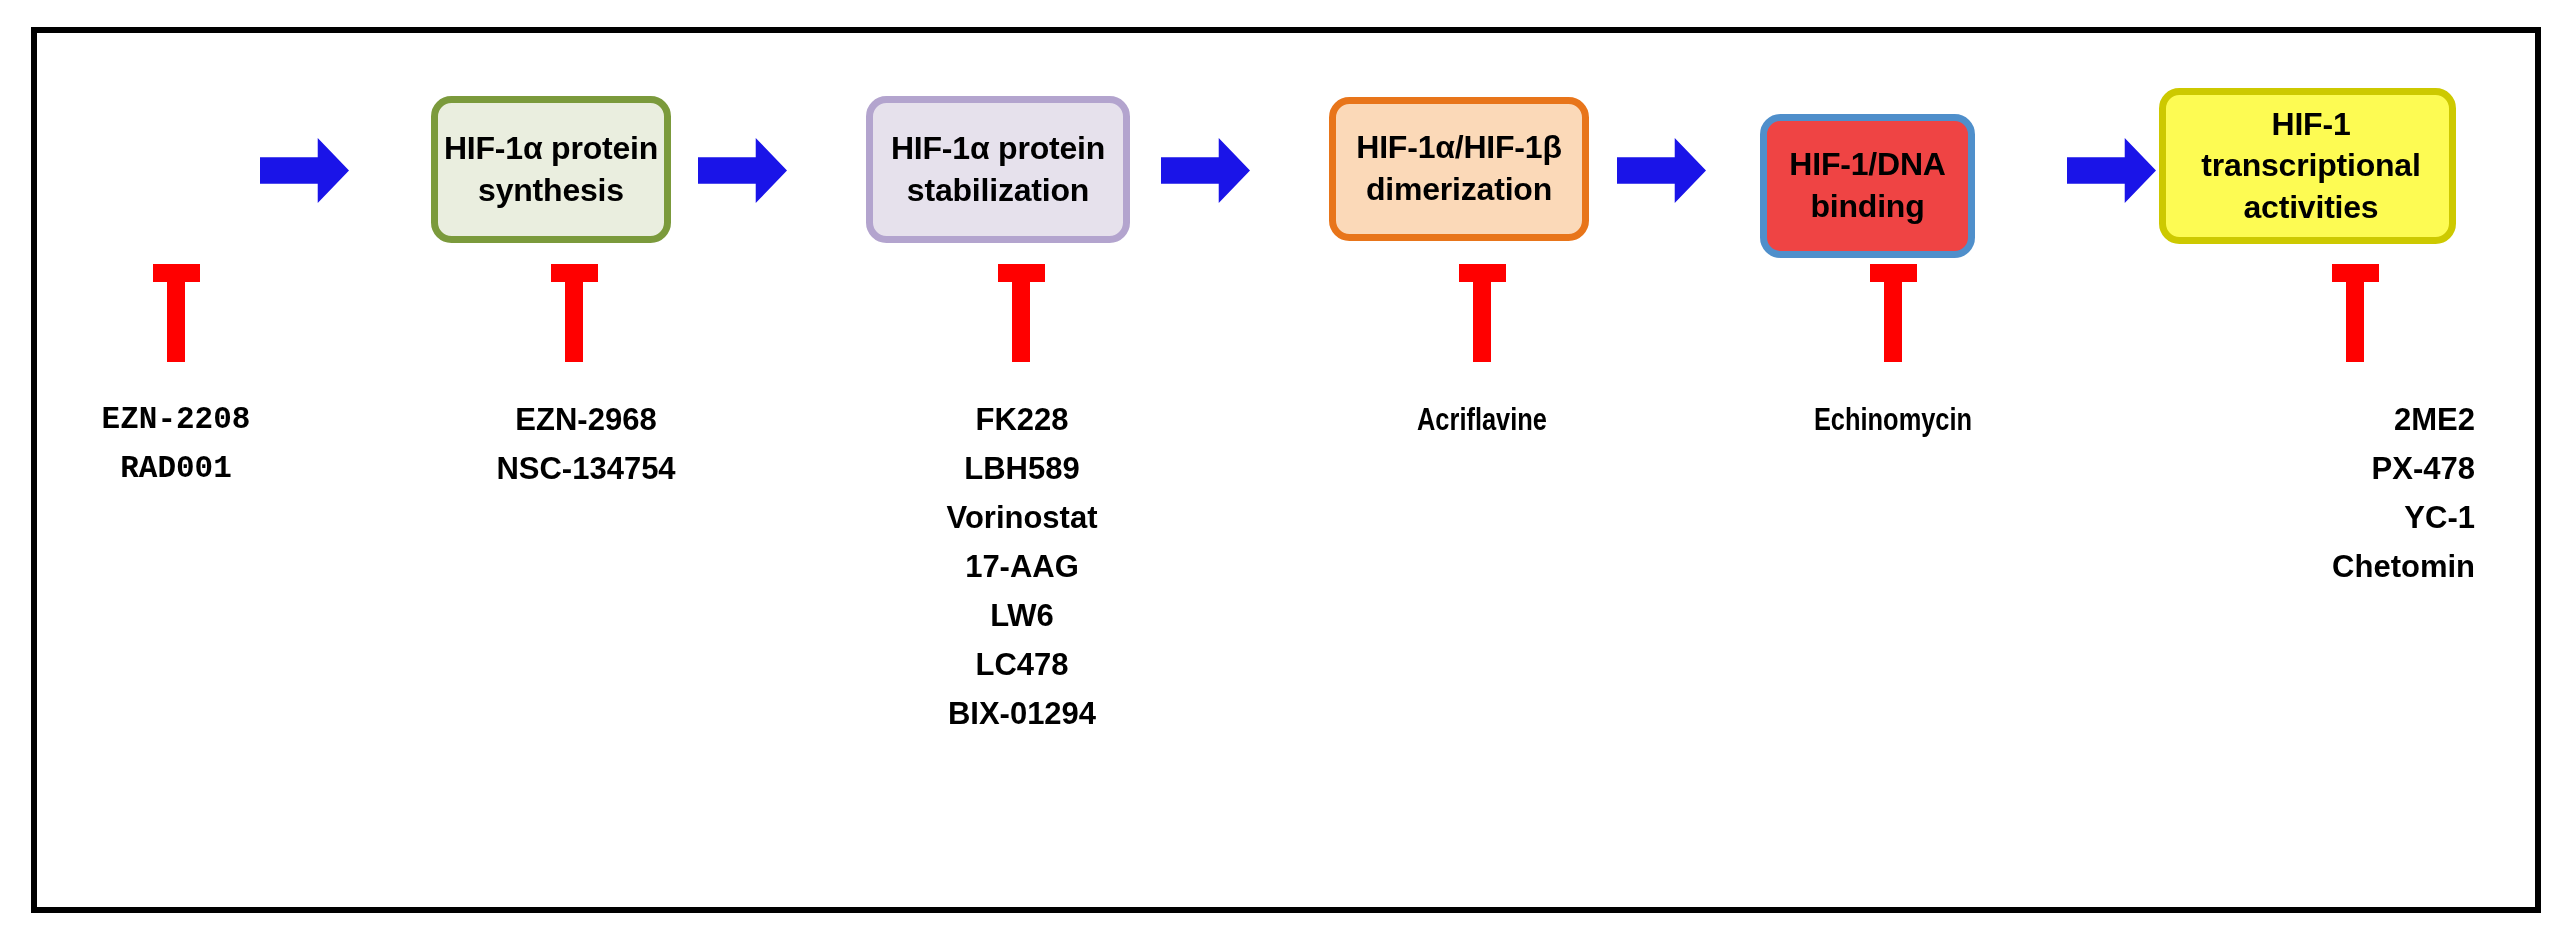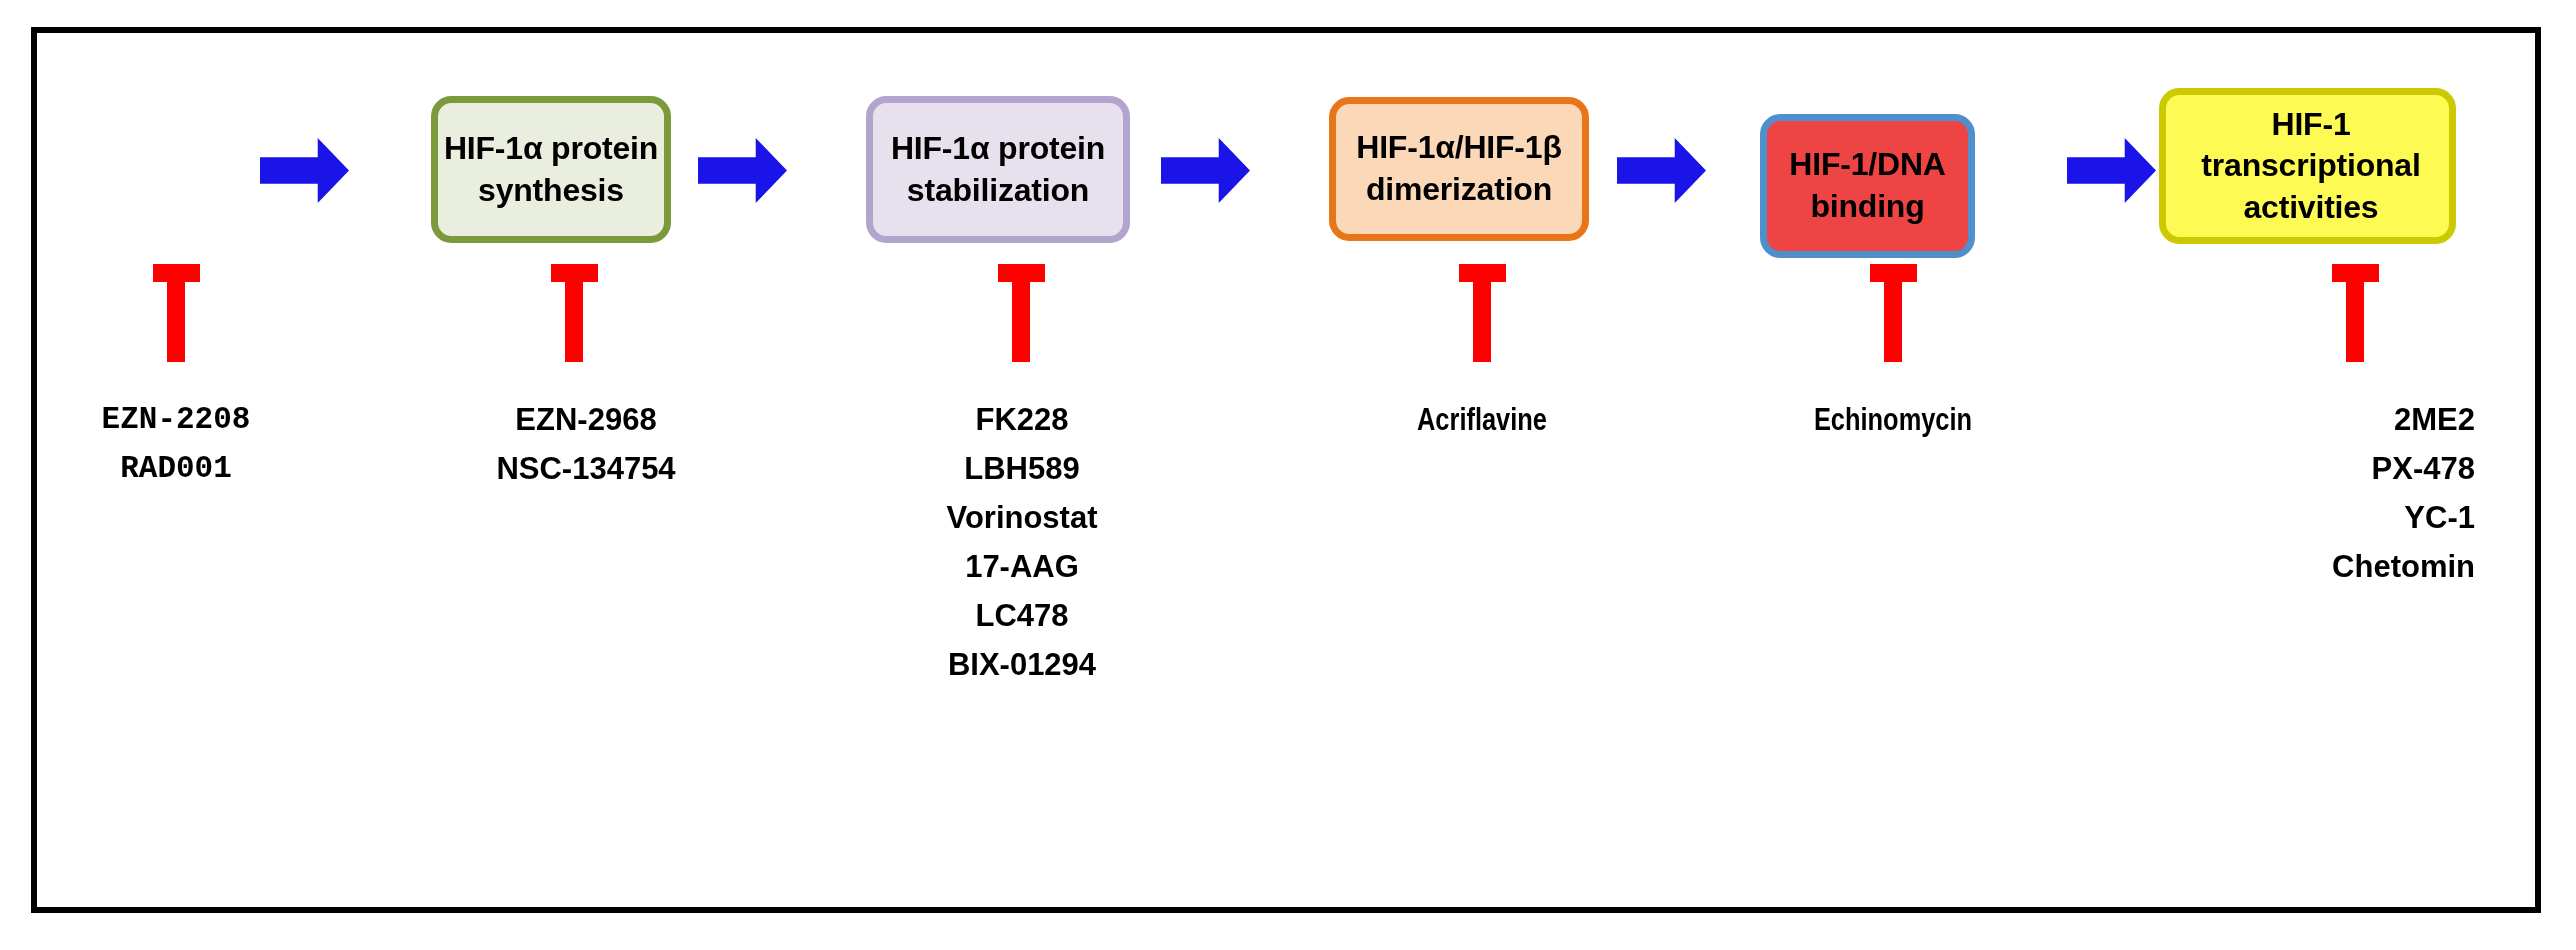--- a/index.html
+++ b/index.html
@@ -188,20 +188,21 @@
   <div class="drug-list" style="left:466px; top:396px; width:240px;">
     <span class="drug">EZN-2968</span>
     <span class="drug">NSC-134754</span>
   </div>
 
   <div class="drug-list" style="left:902px; top:396px; width:240px;">
     <span class="drug">FK228</span>
     <span class="drug">LBH589</span>
     <span class="drug">Vorinostat</span>
     <span class="drug">17-AAG</span>
+    <span class="drug">LW6</span>
     <span class="drug">LC478</span>
     <span class="drug">BIX-01294</span>
   </div>
 
   <div class="drug-list condensed" style="left:1362px; top:396px; width:240px;">
     <span class="drug">Acriflavine</span>
   </div>
 
   <div class="drug-list condensed" style="left:1773px; top:396px; width:240px;">
     <span class="drug">Echinomycin</span>

